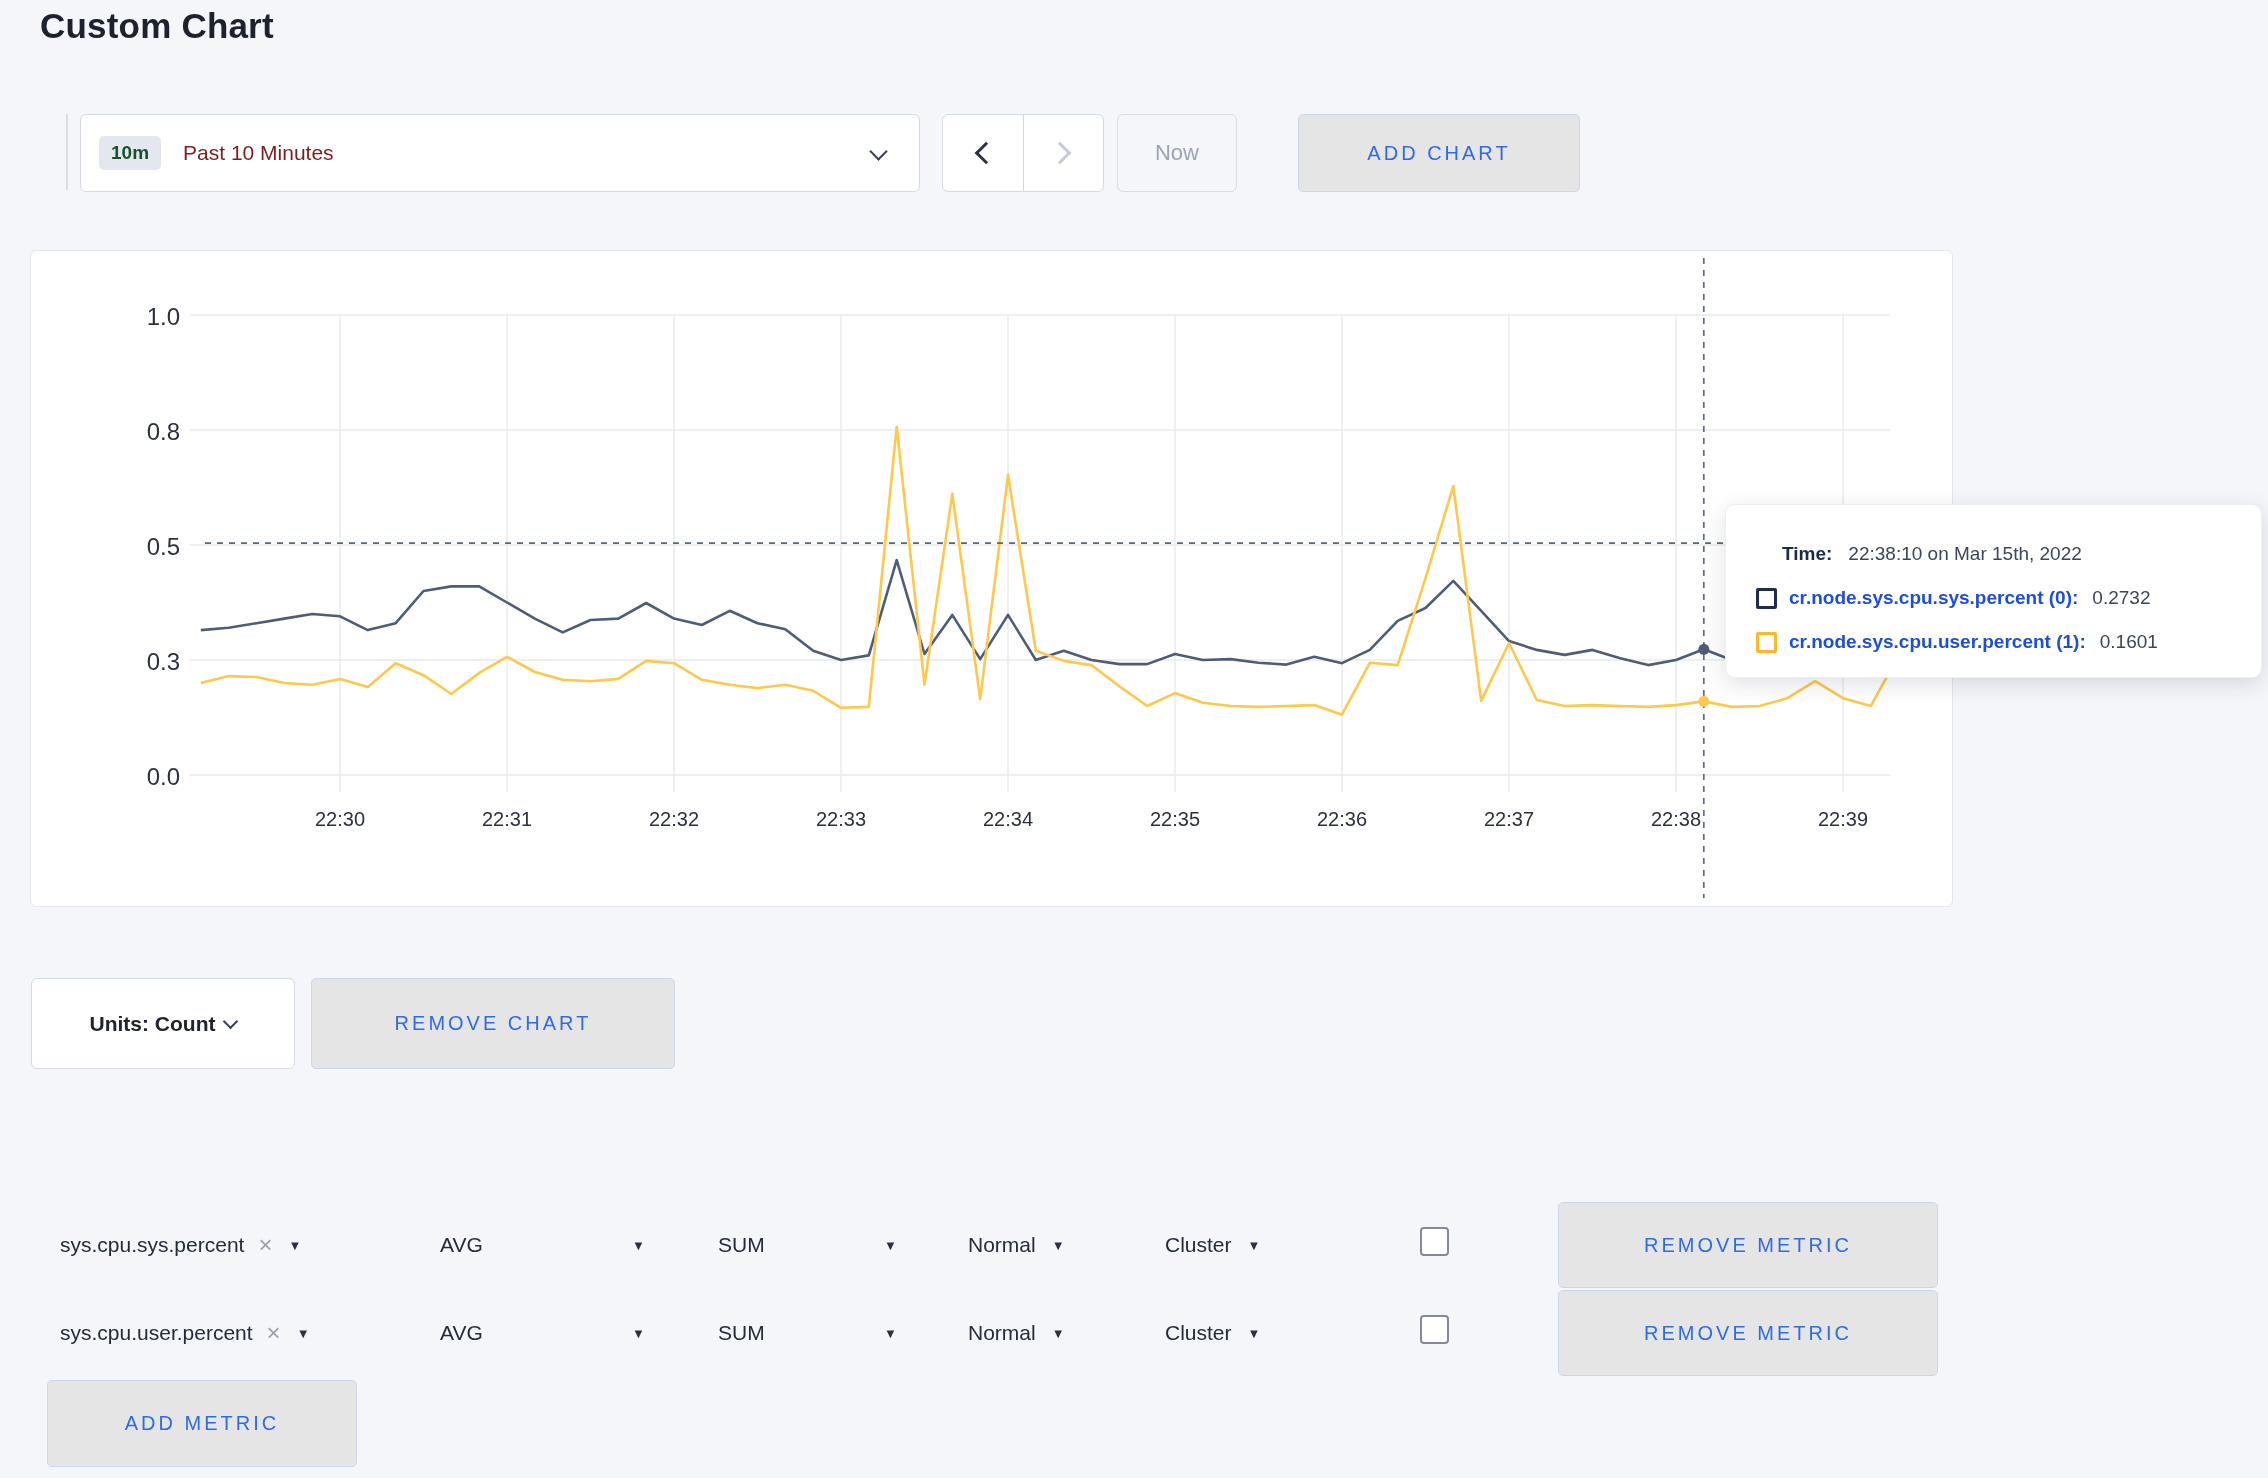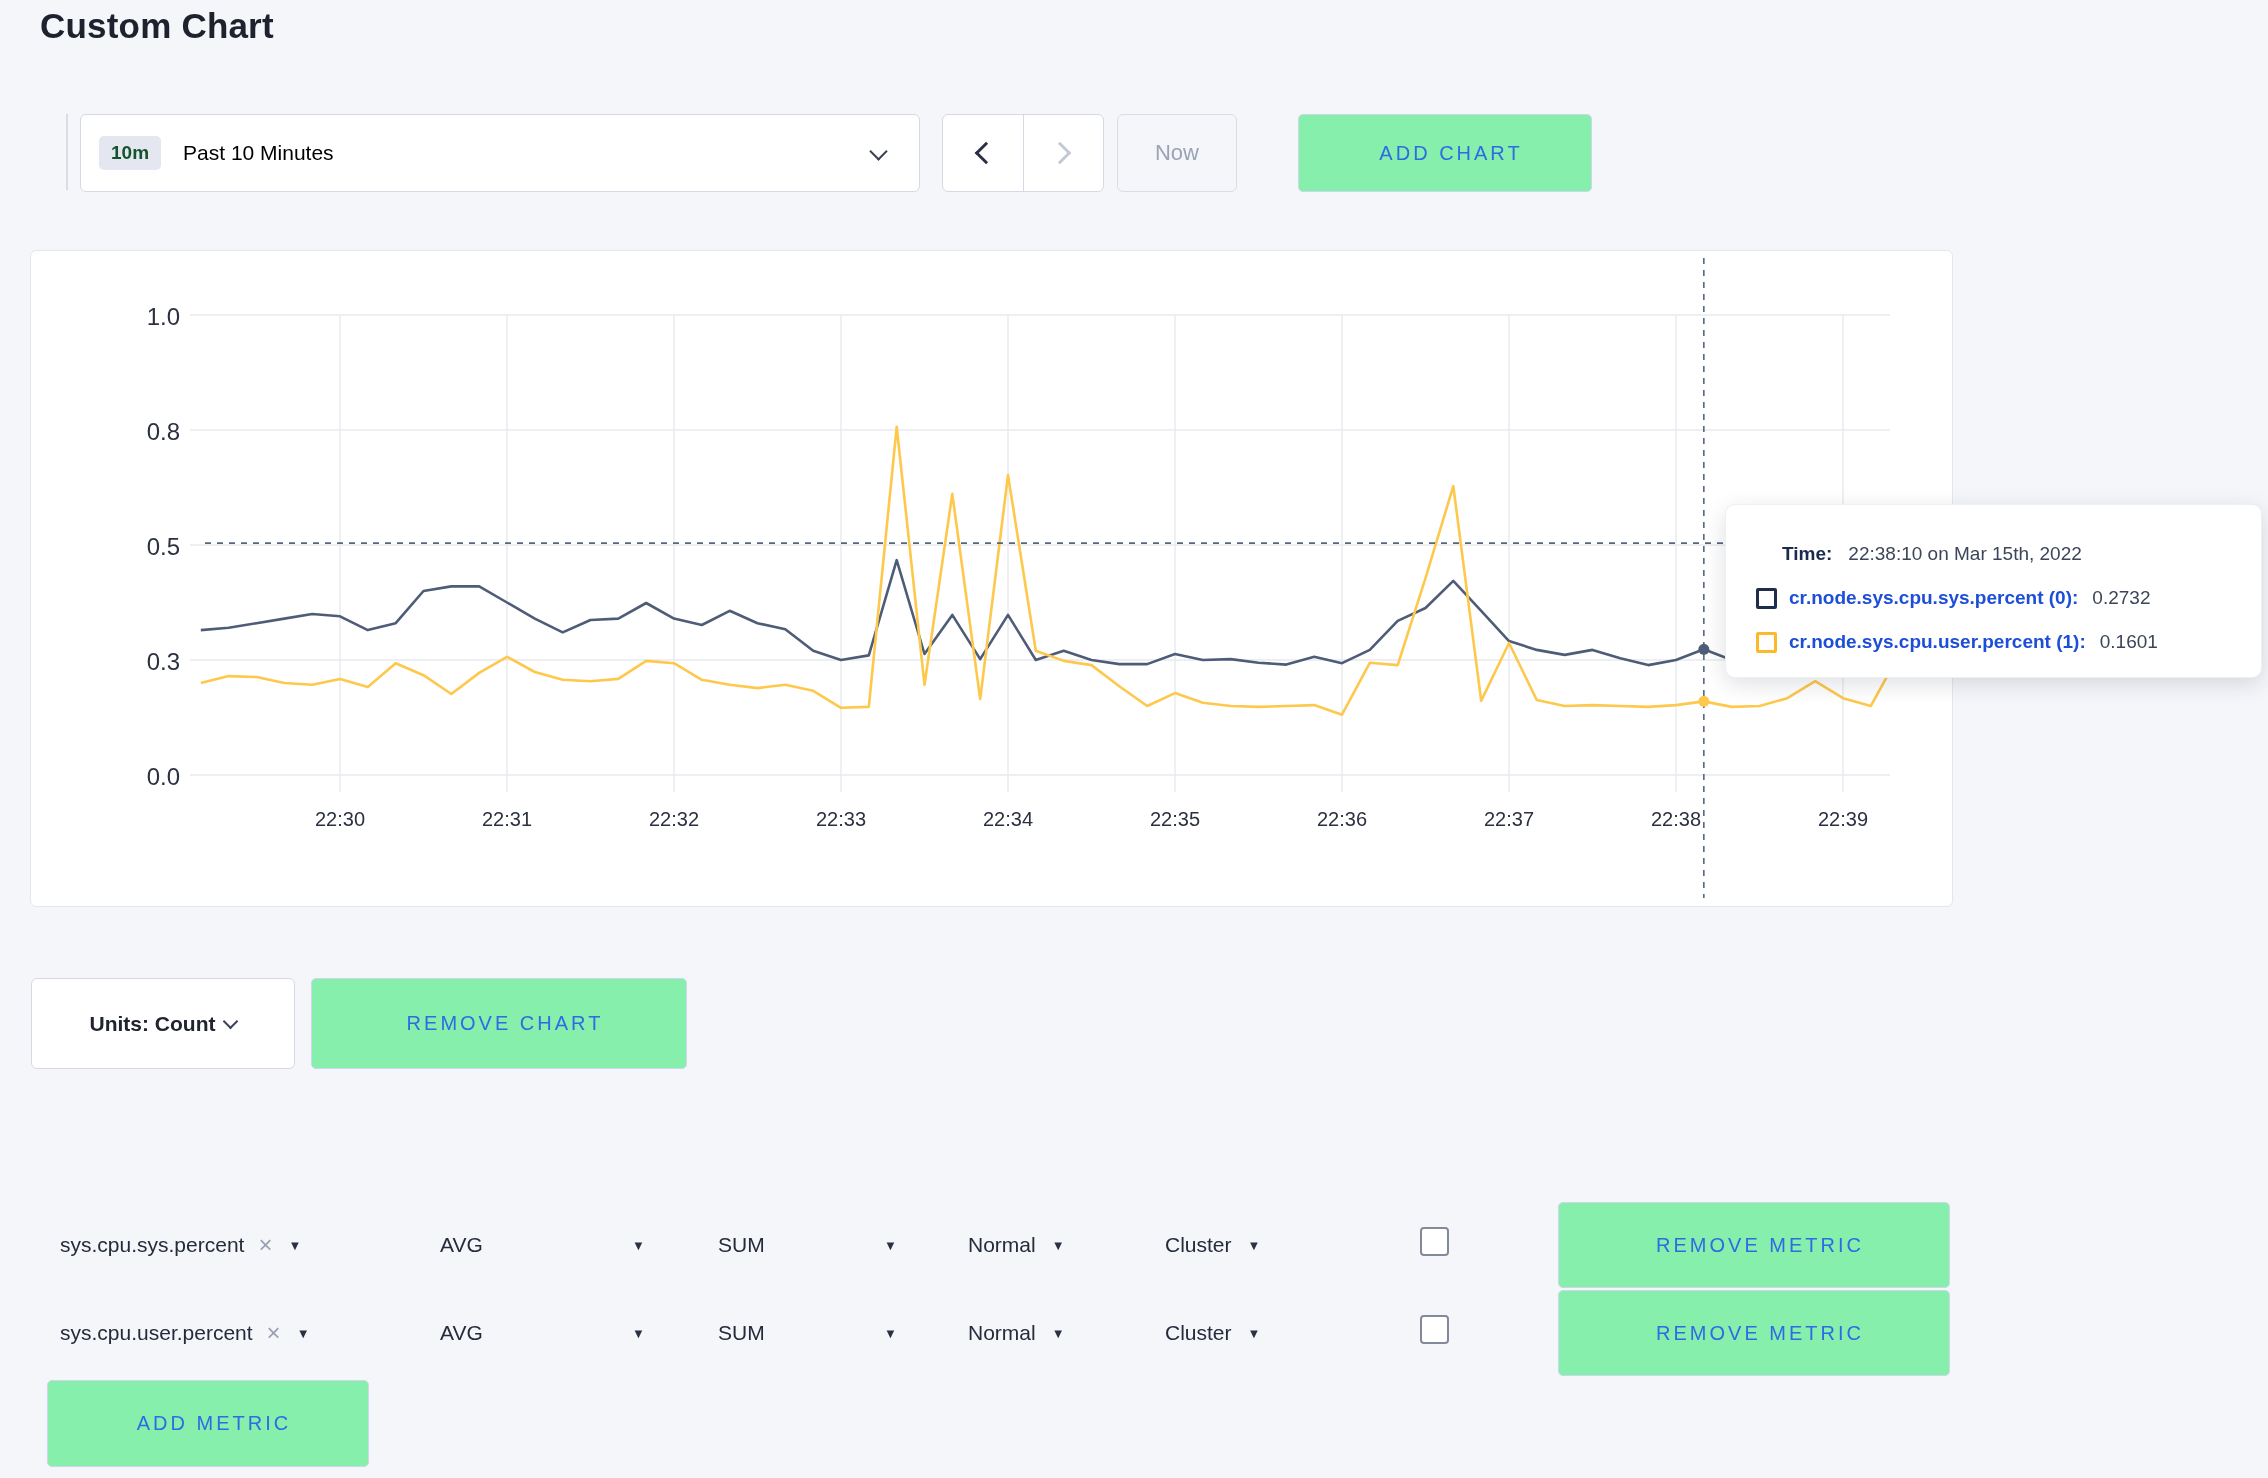--- a/index.html
+++ b/index.html
@@ -6,37 +6,37 @@
   #app{position:relative;width:2268px;height:1478px;background:#f5f6fa;
        font-family:"Liberation Sans",sans-serif;color:#252b39;overflow:hidden;}
   .abs{position:absolute;}
   
   .page-title{left:40px;top:6px;font-size:35px;font-weight:600;color:#1d222e;letter-spacing:.2px;}
   .tb-divider{left:66px;top:114px;width:2px;height:76px;background:#d9dde6;}
   .time-select{left:80px;top:114px;width:838px;height:76px;background:#fff;border:1px solid #d4d9e3;
        border-radius:6px;display:flex;align-items:center;cursor:pointer;}
   .tw-badge{margin-left:18px;background:#e4e7f0;border-radius:5px;padding:6px 12px;
        font-size:19px;font-weight:700;color:#14532d;}
-  .tw-label{margin-left:22px;font-size:21px;color:#000000;}
+  .tw-label{margin-left:22px;font-size:21px;color:#7f1d1d;}
   .chev{display:inline-block;width:11px;height:11px;border-right:2.5px solid #3a4254;
        border-bottom:2.5px solid #3a4254;transform:rotate(45deg);}
   .time-select .chev{position:absolute;right:34px;top:30px;}
   .arrow-group{left:942px;top:114px;width:160px;height:76px;background:#fff;border:1px solid #d4d9e3;
        border-radius:6px;display:flex;}
   .arrow-cell{flex:1;display:flex;align-items:center;justify-content:center;cursor:pointer;}
   .arrow-cell + .arrow-cell{border-left:1px solid #d4d9e3;}
   .chev-left{width:13px;height:13px;border-left:3px solid #2a3142;border-bottom:3px solid #2a3142;
        transform:rotate(45deg);margin-left:6px;}
   .chev-right{width:13px;height:13px;border-right:3px solid #c3c9d6;border-top:3px solid #c3c9d6;
        transform:rotate(45deg);margin-right:6px;}
   .now-btn{left:1117px;top:114px;width:118px;height:76px;border:1px solid #d9dde6;border-radius:6px;
        display:flex;align-items:center;justify-content:center;font-size:22px;color:#9ba3b4;cursor:default;}
-  .btn-blue{background:#86efac;border:1px solid #ccd6ec;border-radius:5px;color:#2e6be4;
+  .btn-blue{background:#e5e5e5;border:1px solid #ccd6ec;border-radius:5px;color:#2e6be4;
        font-size:20px;letter-spacing:3px;font-weight:500;display:flex;align-items:center;
-       justify-content:center;cursor:pointer;padding-left:12px;}
+       justify-content:center;cursor:pointer;}
   .add-chart{left:1298px;top:114px;width:280px;height:76px;}
   
   .chart-card{left:30px;top:250px;width:1921px;height:655px;background:#fff;
        border:1px solid #e3e6ec;border-radius:6px;}
   .chart-svg{left:0;top:0;width:2268px;height:1000px;pointer-events:auto;}
   .y-tick{position:absolute;width:70px;text-align:right;font-size:24px;color:#2b3140;}
   .x-tick{position:absolute;width:110px;text-align:center;font-size:20px;color:#2b3140;}
   
   .tooltip{left:1725px;top:504px;width:537px;height:174px;background:#fff;border:1px solid #edeff3;
        border-radius:10px;box-shadow:0 6px 22px rgba(25,35,60,.14);padding:24px 0 0 30px;

